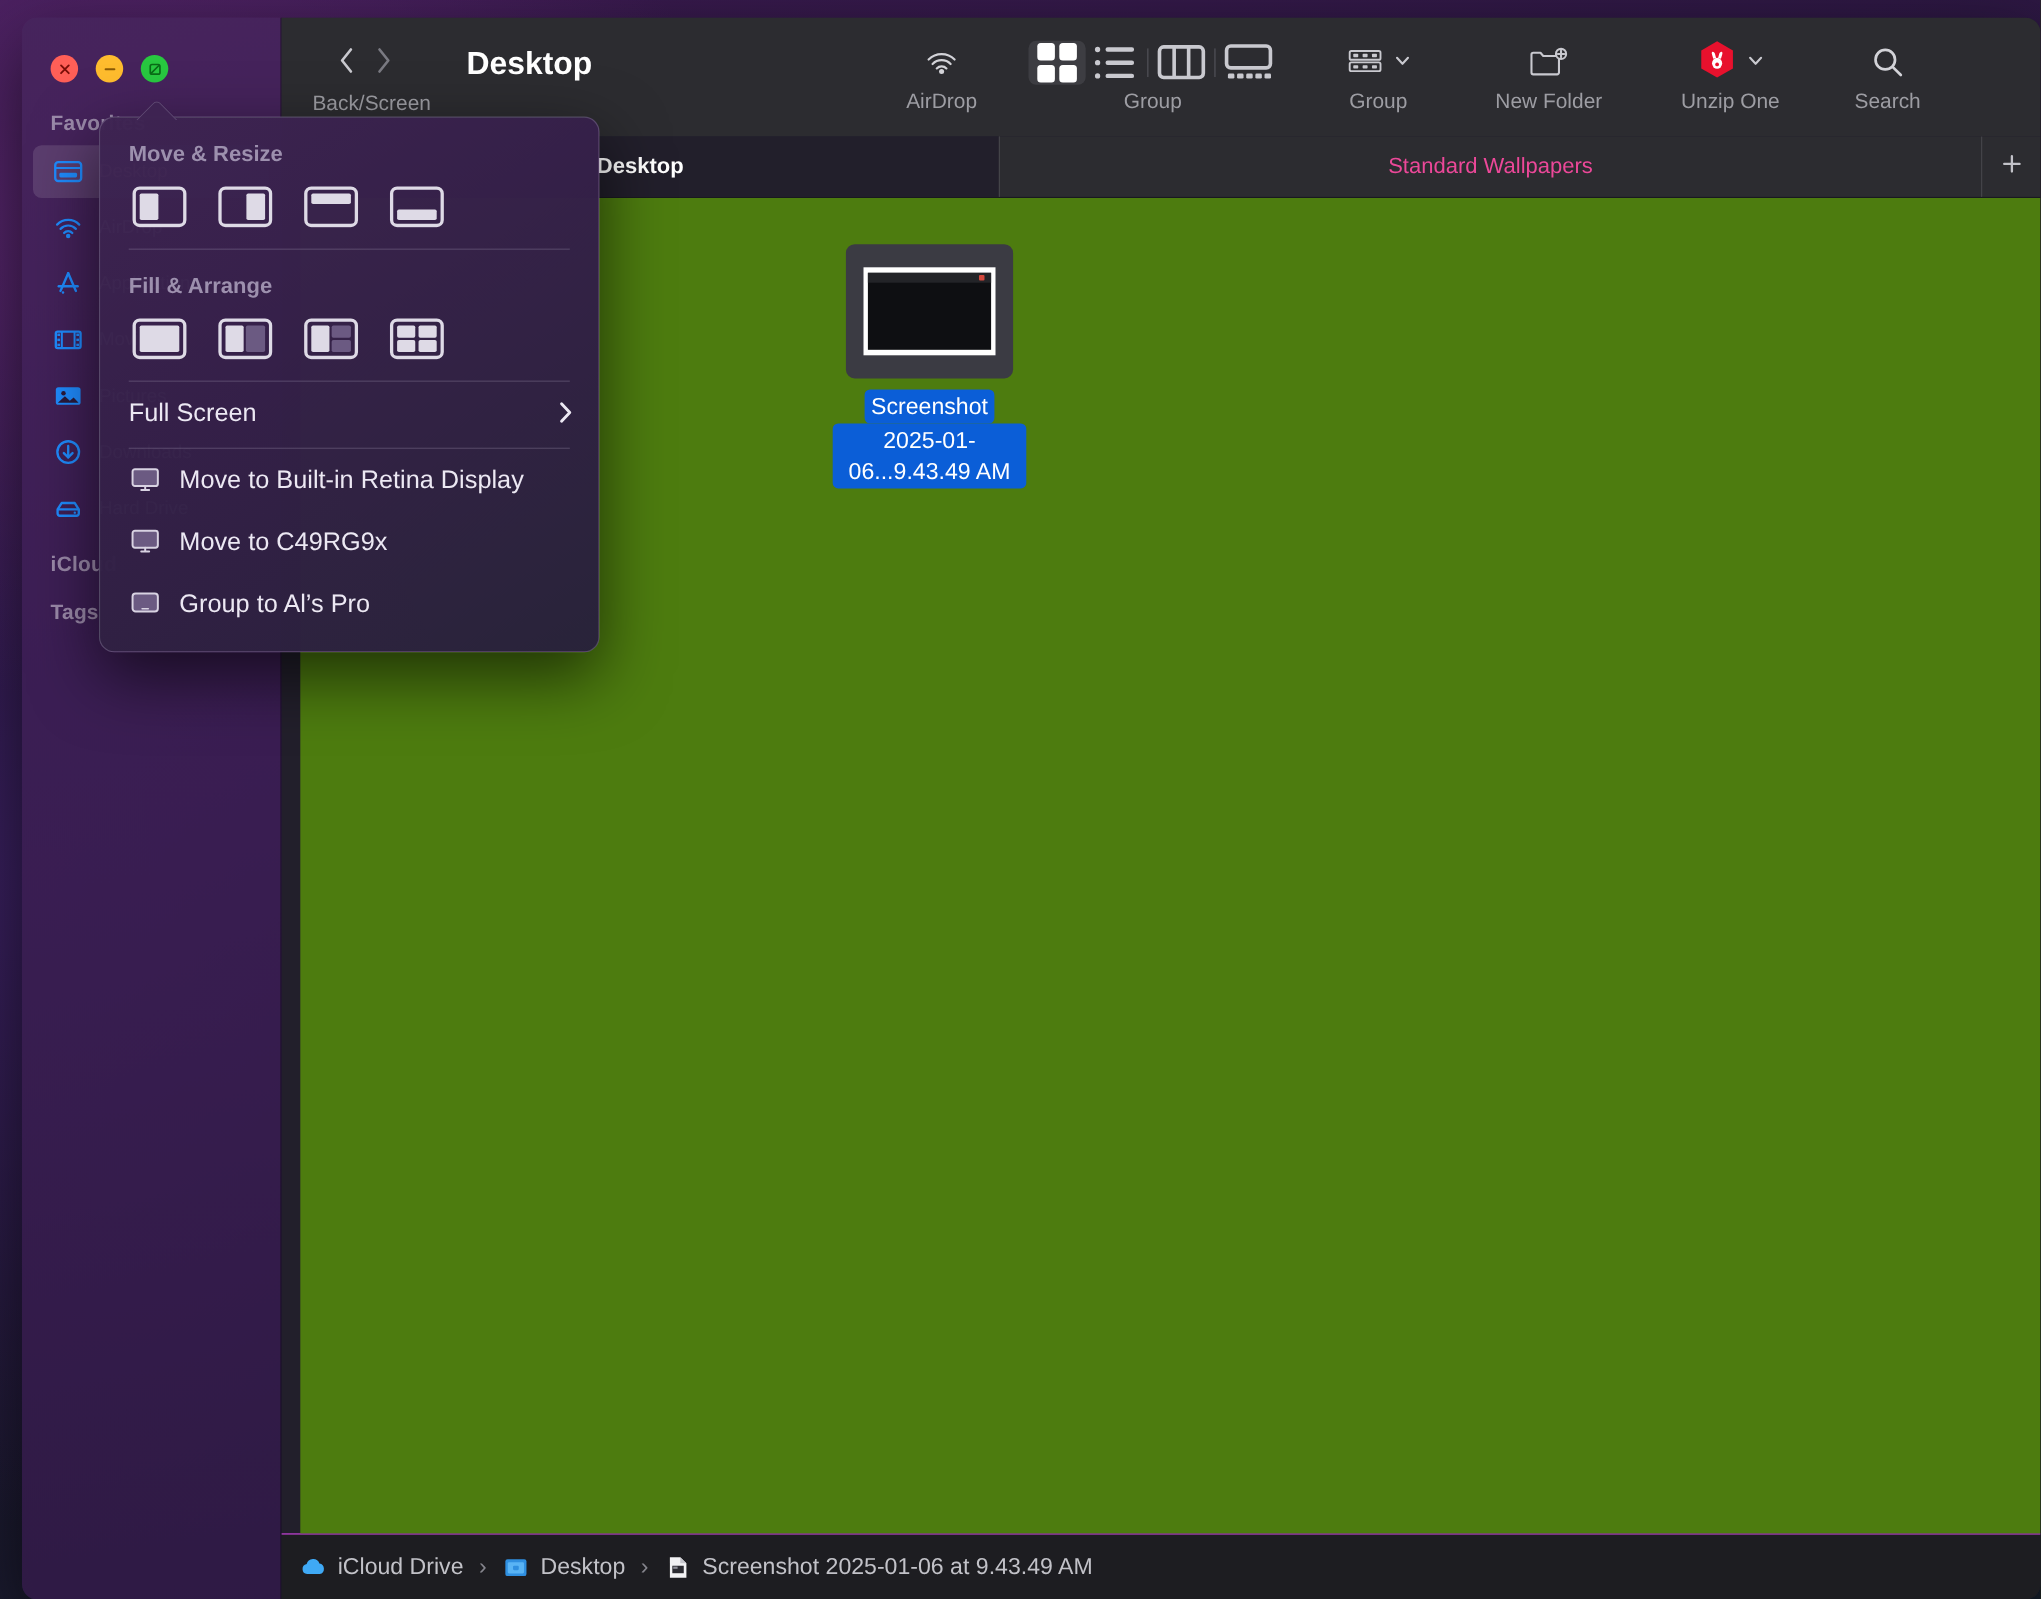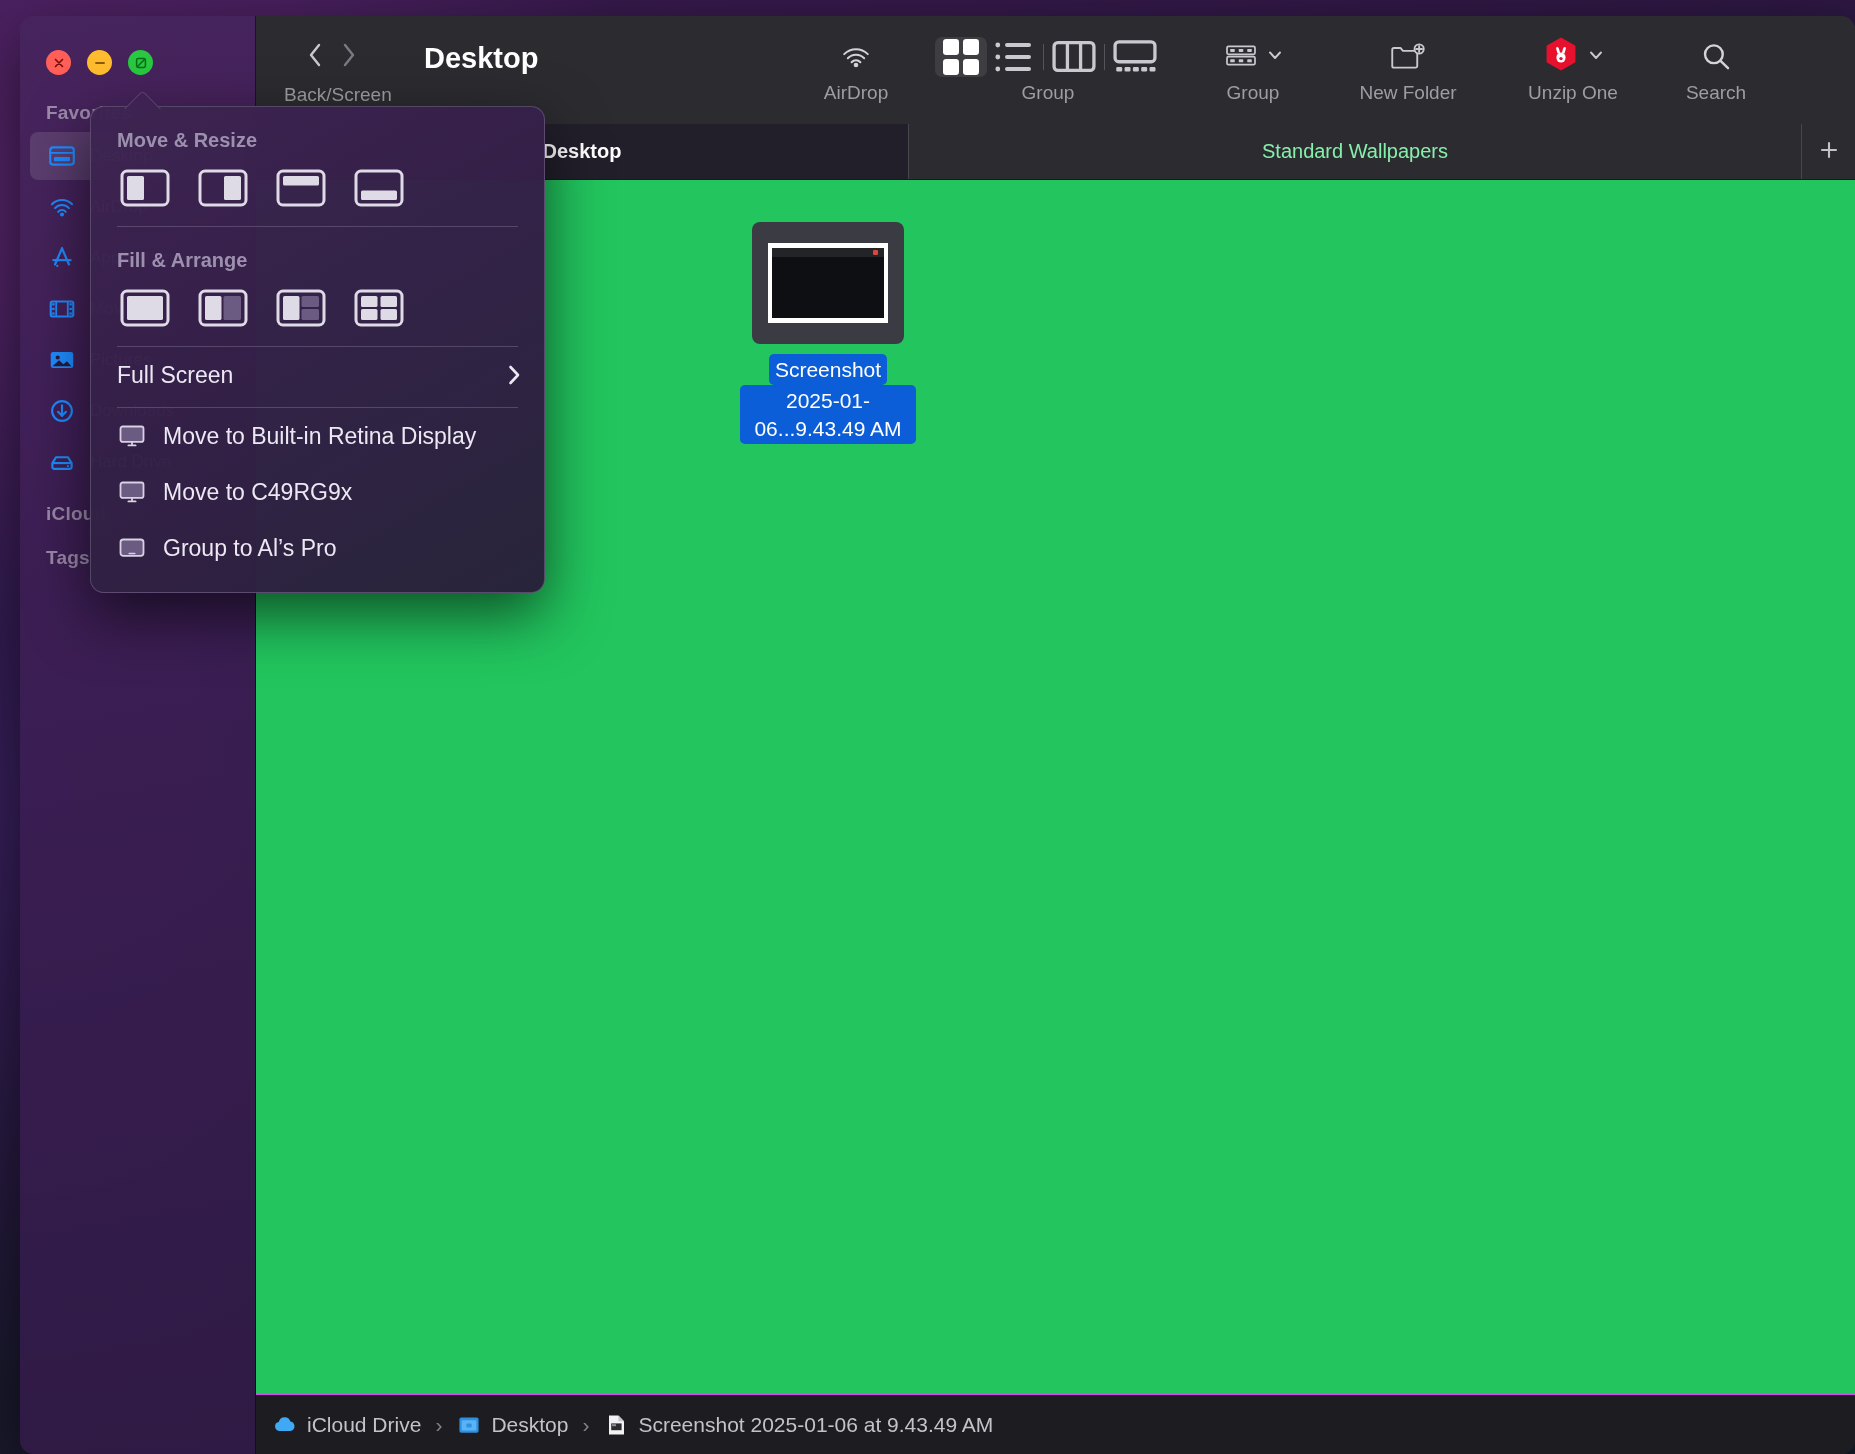--- a/index.html
+++ b/index.html
@@ -122,27 +122,27 @@
     height: 56px; flex: 0 0 56px;
     background: #2c2c30;
     display:flex; align-items: stretch;
     border-bottom: 1px solid #191920;
   }
   .tab {
     display:flex; align-items:center; justify-content:center;
     font-size: 20px; position:relative;
   }
   .tab.active { background: #221f2b; color:#ffffff; font-weight: 700; flex: 0 0 652px; }
-  .tab.inactive { color:#86efac; flex: 1; border-left: 1px solid #46464c; }
+  .tab.inactive { color:#ec4899; flex: 1; border-left: 1px solid #46464c; }
   .tab-add { flex: 0 0 54px; display:flex; align-items:center; justify-content:center;
              color:#b9b9bf; border-left: 1px solid #46464c; }
   .tab-add svg { width: 26px; height: 26px; }
 
   
-  #content { flex: 1; position: relative; background: #22c55e; overflow:hidden; }
+  #content { flex: 1; position: relative; background: #4d7c0f; overflow:hidden;margin-left:17px; }
 
   .file-item {
     position:absolute; left: 484px; top: 42px;
     width: 176px; display:flex; flex-direction:column; align-items:center;
   }
   .file-thumb {
     width: 152px; height: 122px;
     background: #3b3b43;
     border-radius: 8px;
     display:flex; align-items:center; justify-content:center;

